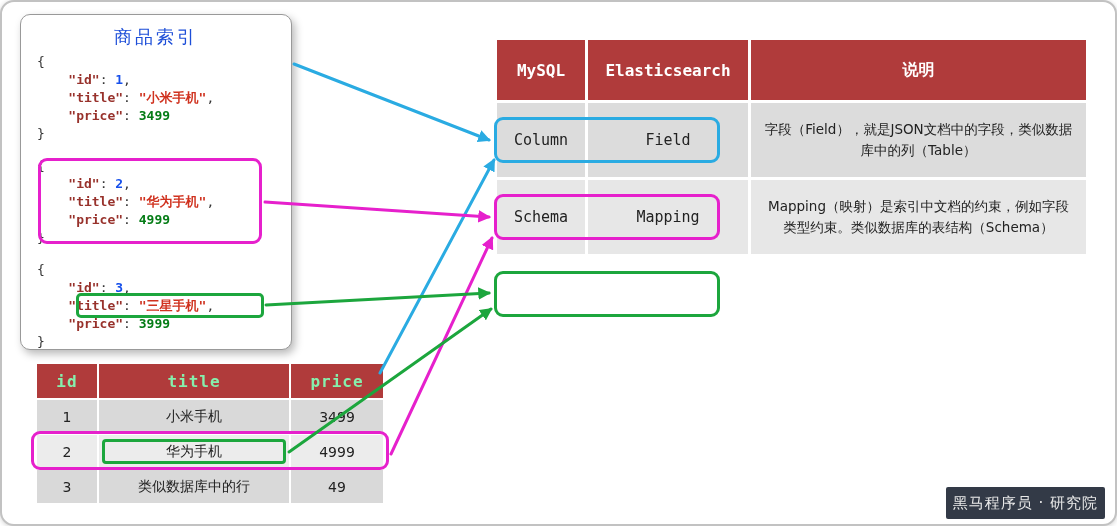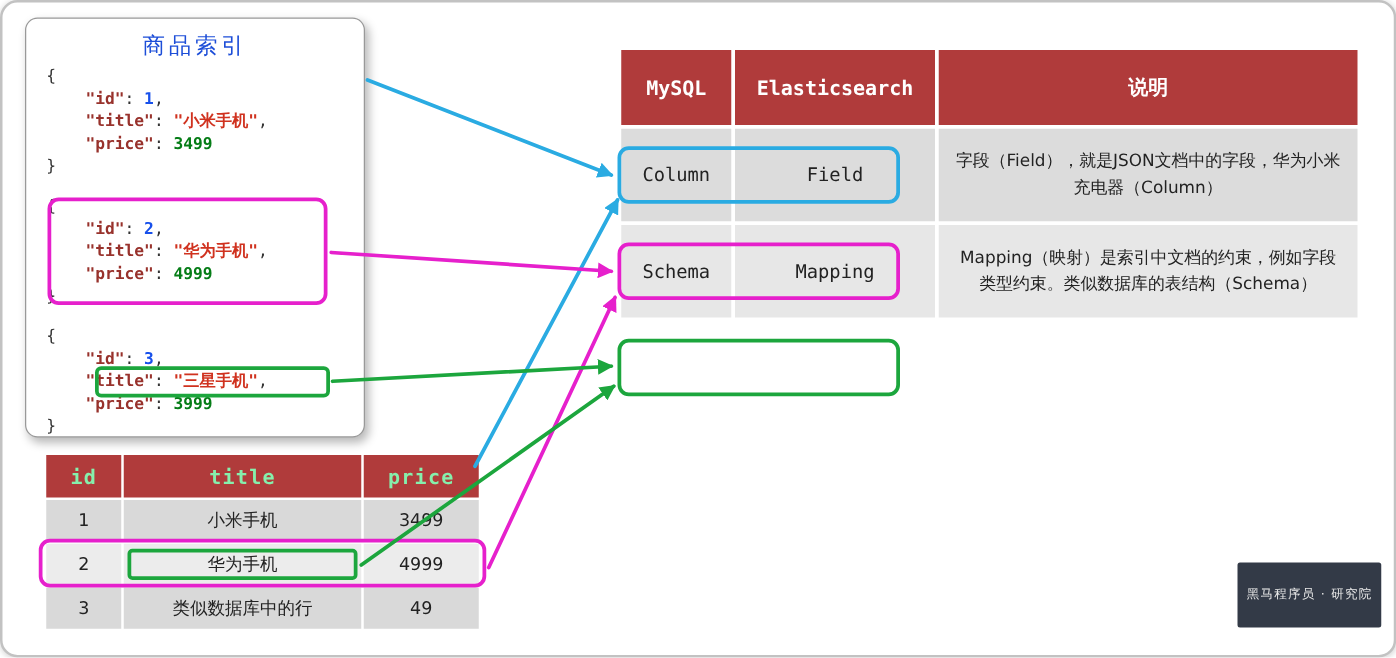--- a/index.html
+++ b/index.html
@@ -84,24 +84,24 @@
     position: absolute; border: 3px solid #000;
     border-radius: 9px; background: transparent; z-index: 4;
   }
   
   #arrows {
     position: absolute; left: 0; top: 0; width: 1117px; height: 526px;
     z-index: 5; pointer-events: none;
   }
   
   .watermark {
-    position: absolute; right: 10px; bottom: 22px;
+    position: absolute; right: 10px; bottom: 5px;
     background: #222a38; color: #e8e8e8;
-    font-size: 10px; line-height: 12px;
-    padding: 20px 7px; border-radius: 2px; letter-spacing: 1px;
+    font-size: 15px; line-height: 12px;
+    padding: 10px 7px; border-radius: 2px; letter-spacing: 1px;
     z-index: 6; opacity: .92;
   }
 </style>
 </head>
 <body>
 
 <div class="canvas">
 
   <div class="code-panel">
     <div class="code-title">商品索引</div>
@@ -172,21 +172,21 @@
       <tr>
         <th>MySQL</th>
         <th>Elasticsearch</th>
         <th>说明</th>
       </tr>
     </thead>
     <tbody id="mapping-tbody">
         <tr>
           <td class="cell-mono">Column</td>
           <td class="cell-mono">Field</td>
-          <td class="cell-desc">字段（Field），就是JSON文档中的字段，华为小米充电器（Column）</td>
+          <td class="cell-desc">字段（Field），就是JSON文档中的字段，类似数据库中的列（Table）</td>
         </tr>
         <tr>
           <td class="cell-mono">Schema</td>
           <td class="cell-mono">Mapping</td>
           <td class="cell-desc">Mapping（映射）是索引中文档的约束，例如字段类型约束。类似数据库的表结构（Schema）</td>
         </tr>
       </tbody>
   </table>
 
   <div class="hl-box" style="left: 36px; top: 156px; width: 224px; height: 86px; border-color: rgb(230, 32, 204);"></div>

